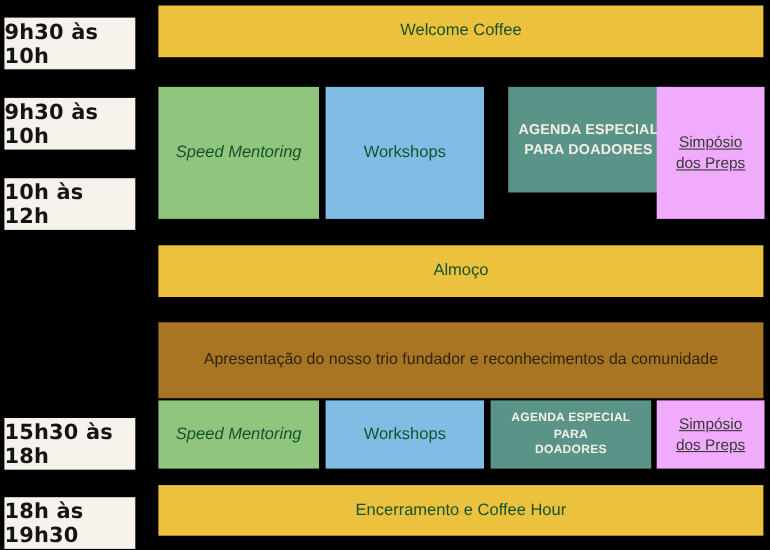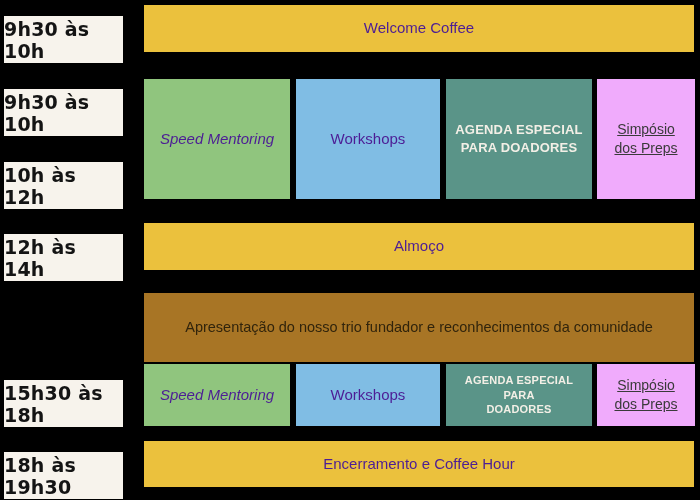--- a/index.html
+++ b/index.html
@@ -11,50 +11,49 @@
     position:absolute; left:4px; width:119px; height:47px;
     background:#F7F3EC; color:#141414;
     display:flex; align-items:center; justify-content:center;
     font-family:"DejaVu Sans", sans-serif; font-weight:800; font-size:19px;
     letter-spacing:0.2px;
     margin-top:11px;
   }
   .block {
     position:absolute; display:flex; flex-direction:column;
     align-items:center; justify-content:center; text-align:center;
-    font-size:15px; color:#4c1d95; line-height:1.35; box-sizing:border-box;
+    font-size:15px; color:#14532d; line-height:1.35; box-sizing:border-box;
     padding:4px 8px;
   }
   .yellow { background:#EBC13D; }
   .green  { background:#90C57E;font-style:italic; }
   .blue   { background:#80BDE4; }
   .teal   { background:#5A9488; color:#F3EFE6; font-weight:700; }
   .cream  { background:#f0abfc; color:#3a3a3a;text-decoration:underline; }
   .brown  { background:#A87525; color:#31240C; font-size:14.5px; }
   .teal-lg { font-size:13px; letter-spacing:0.2px; }
   .teal-sm { font-size:11px; letter-spacing:0.2px; }
   .cream-track { font-size:14px; }
 </style>
 </head>
 <body>
 
 <div class="canvas">
 
   <div class="time-box" style="top:5px;">9h30 às 10h</div>
   <div class="time-box" style="top:78px;">9h30 às 10h</div>
   <div class="time-box" style="top:151px;">10h às 12h</div>
-  <div class="time-box" style="top:223px;">12h às 14h</div>
   <div class="time-box" style="top:369px;">15h30 às 18h</div>
   <div class="time-box" style="top:441px;">18h às 19h30</div>
 
   <div class="block yellow" style="left:144px;top:5px;width:550px;height:47px;">Welcome Coffee</div>
 
   <div class="block green" style="left:144px;top:79px;width:146px;height:120px;">Speed Mentoring</div>
   <div class="block blue" style="left:296px;top:79px;width:144px;height:120px;">Workshops</div>
-  <div class="block teal teal-lg" style="left:446px;top:79px;width:146px;height:120px;">
+  <div class="block teal teal-lg" style="left:462px;top:79px;width:146px;height:96px;">
     <span>AGENDA ESPECIAL</span>
     <span>PARA DOADORES</span>
   </div>
   <div class="block cream cream-track" style="left:597px;top:79px;width:98px;height:120px;">
     <span>Simpósio</span>
     <span>dos Preps</span>
   </div>
 
   <div class="block yellow" style="left:144px;top:223px;width:550px;height:47px;">Almoço</div>
 

